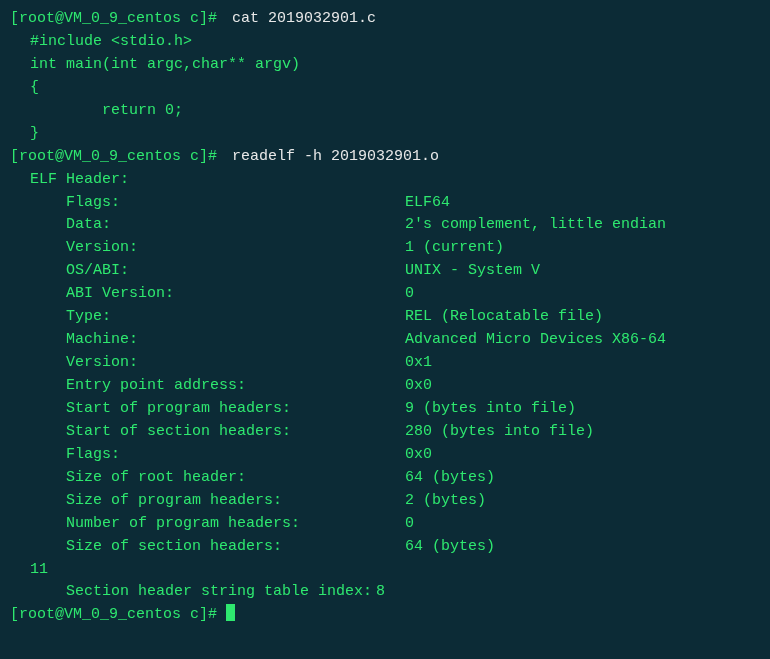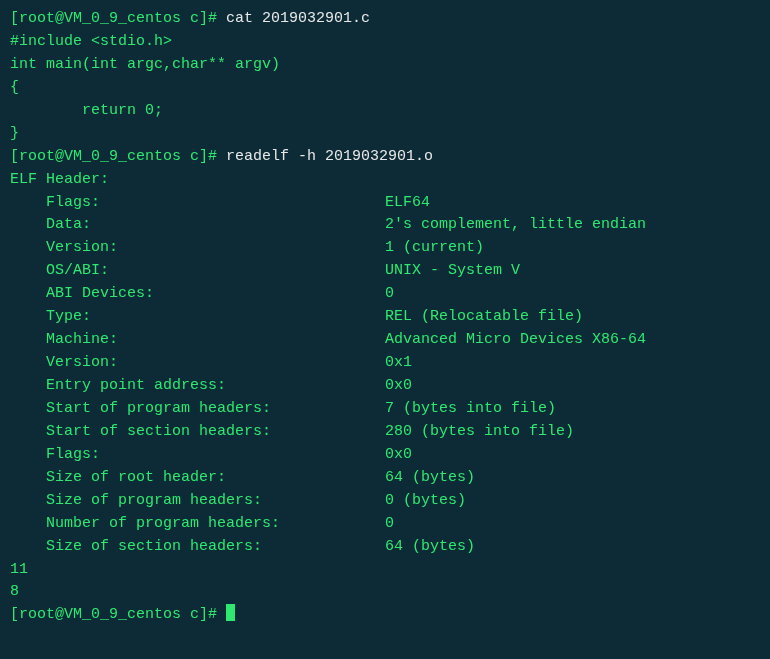--- a/index.html
+++ b/index.html
@@ -21,24 +21,26 @@
     .prompt-line {
       display: flex;
       flex-wrap: nowrap;
       white-space: pre;
     }
     .prompt {
       color: #2ee86f;
     }
     .command {
       color: #e8e8e8;
+      margin-left: 6px;
     }
     .output {
       color: #2ee86f;
       white-space: pre;
+      margin-left: 20px;
     }
     .header-row {
       display: flex;
       white-space: pre;
     }
     .header-label {
       display: inline-block;
       min-width: 375px;
       padding-left: 18px;
     }
@@ -69,31 +71,31 @@
   <div class="output">}</div>
   <div class="prompt-line">
     <span class="prompt">[root@VM_0_9_centos c]# </span><span class="command">readelf -h 2019032901.o</span>
   </div>
   <div class="output">ELF Header:</div>
   <div id="elf-rows">
       <div class="header-row output"><span class="header-label">  Flags:</span><span class="header-value">ELF64</span></div>
       <div class="header-row output"><span class="header-label">  Data:</span><span class="header-value">2's complement, little endian</span></div>
       <div class="header-row output"><span class="header-label">  Version:</span><span class="header-value">1 (current)</span></div>
       <div class="header-row output"><span class="header-label">  OS/ABI:</span><span class="header-value">UNIX - System V</span></div>
-      <div class="header-row output"><span class="header-label">  ABI Devices:</span><span class="header-value">0</span></div>
+      <div class="header-row output"><span class="header-label">  ABI Version:</span><span class="header-value">0</span></div>
       <div class="header-row output"><span class="header-label">  Type:</span><span class="header-value">REL (Relocatable file)</span></div>
       <div class="header-row output"><span class="header-label">  Machine:</span><span class="header-value">Advanced Micro Devices X86-64</span></div>
       <div class="header-row output"><span class="header-label">  Version:</span><span class="header-value">0x1</span></div>
       <div class="header-row output"><span class="header-label">  Entry point address:</span><span class="header-value">0x0</span></div>
-      <div class="header-row output"><span class="header-label">  Start of program headers:</span><span class="header-value">7 (bytes into file)</span></div>
+      <div class="header-row output"><span class="header-label">  Start of program headers:</span><span class="header-value">9 (bytes into file)</span></div>
       <div class="header-row output"><span class="header-label">  Start of section headers:</span><span class="header-value">280 (bytes into file)</span></div>
       <div class="header-row output"><span class="header-label">  Flags:</span><span class="header-value">0x0</span></div>
       <div class="header-row output"><span class="header-label">  Size of root header:</span><span class="header-value">64 (bytes)</span></div>
-      <div class="header-row output"><span class="header-label">  Size of program headers:</span><span class="header-value">0 (bytes)</span></div>
+      <div class="header-row output"><span class="header-label">  Size of program headers:</span><span class="header-value">2 (bytes)</span></div>
       <div class="header-row output"><span class="header-label">  Number of program headers:</span><span class="header-value">0</span></div>
       <div class="header-row output"><span class="header-label">  Size of section headers:</span><span class="header-value">64 (bytes)</span></div>
       <div class="header-row output"><span class="header-value">11</span></div>
-      <div class="header-row output"><span class="header-value">8</span></div>
+      <div class="header-row output"><span class="header-label" style="min-width: auto; padding-right: 4px;">  Section header string table index:</span><span class="header-value">8</span></div>
     </div>
   <div class="prompt-line">
     <span class="prompt">[root@VM_0_9_centos c]# </span><span class="cursor"></span>
   </div>
 </div>
 
 </body></html>

